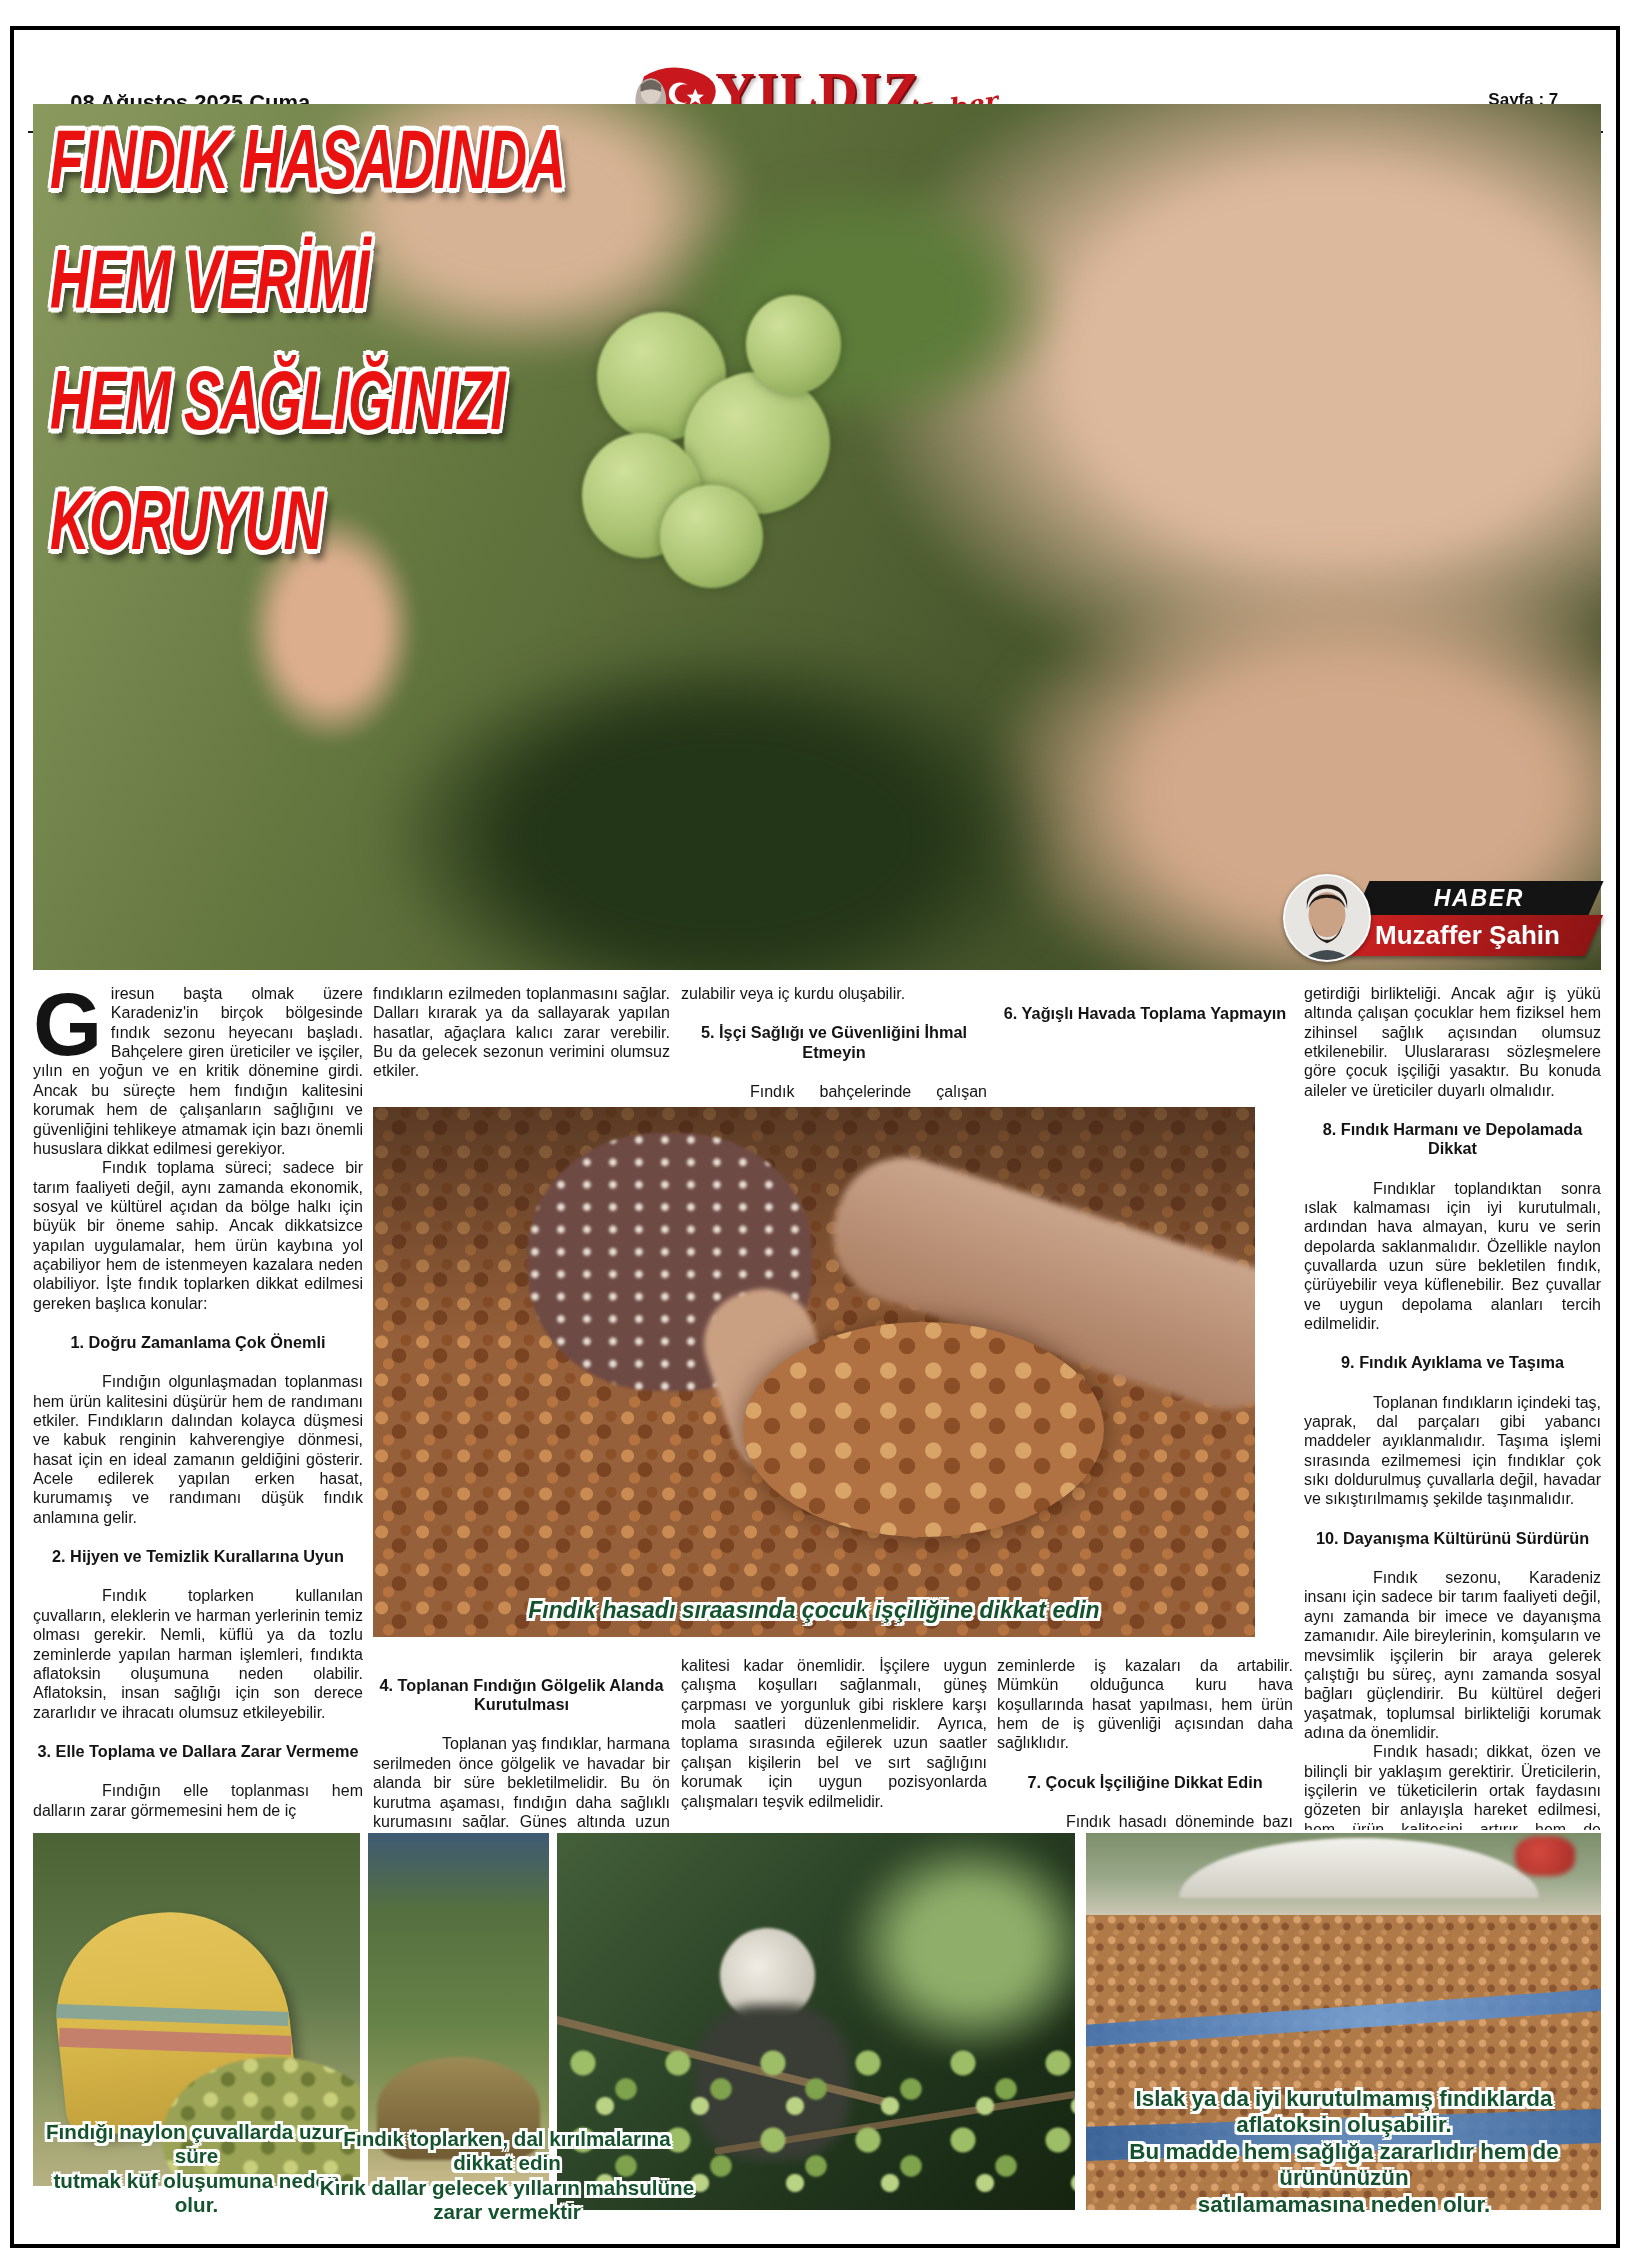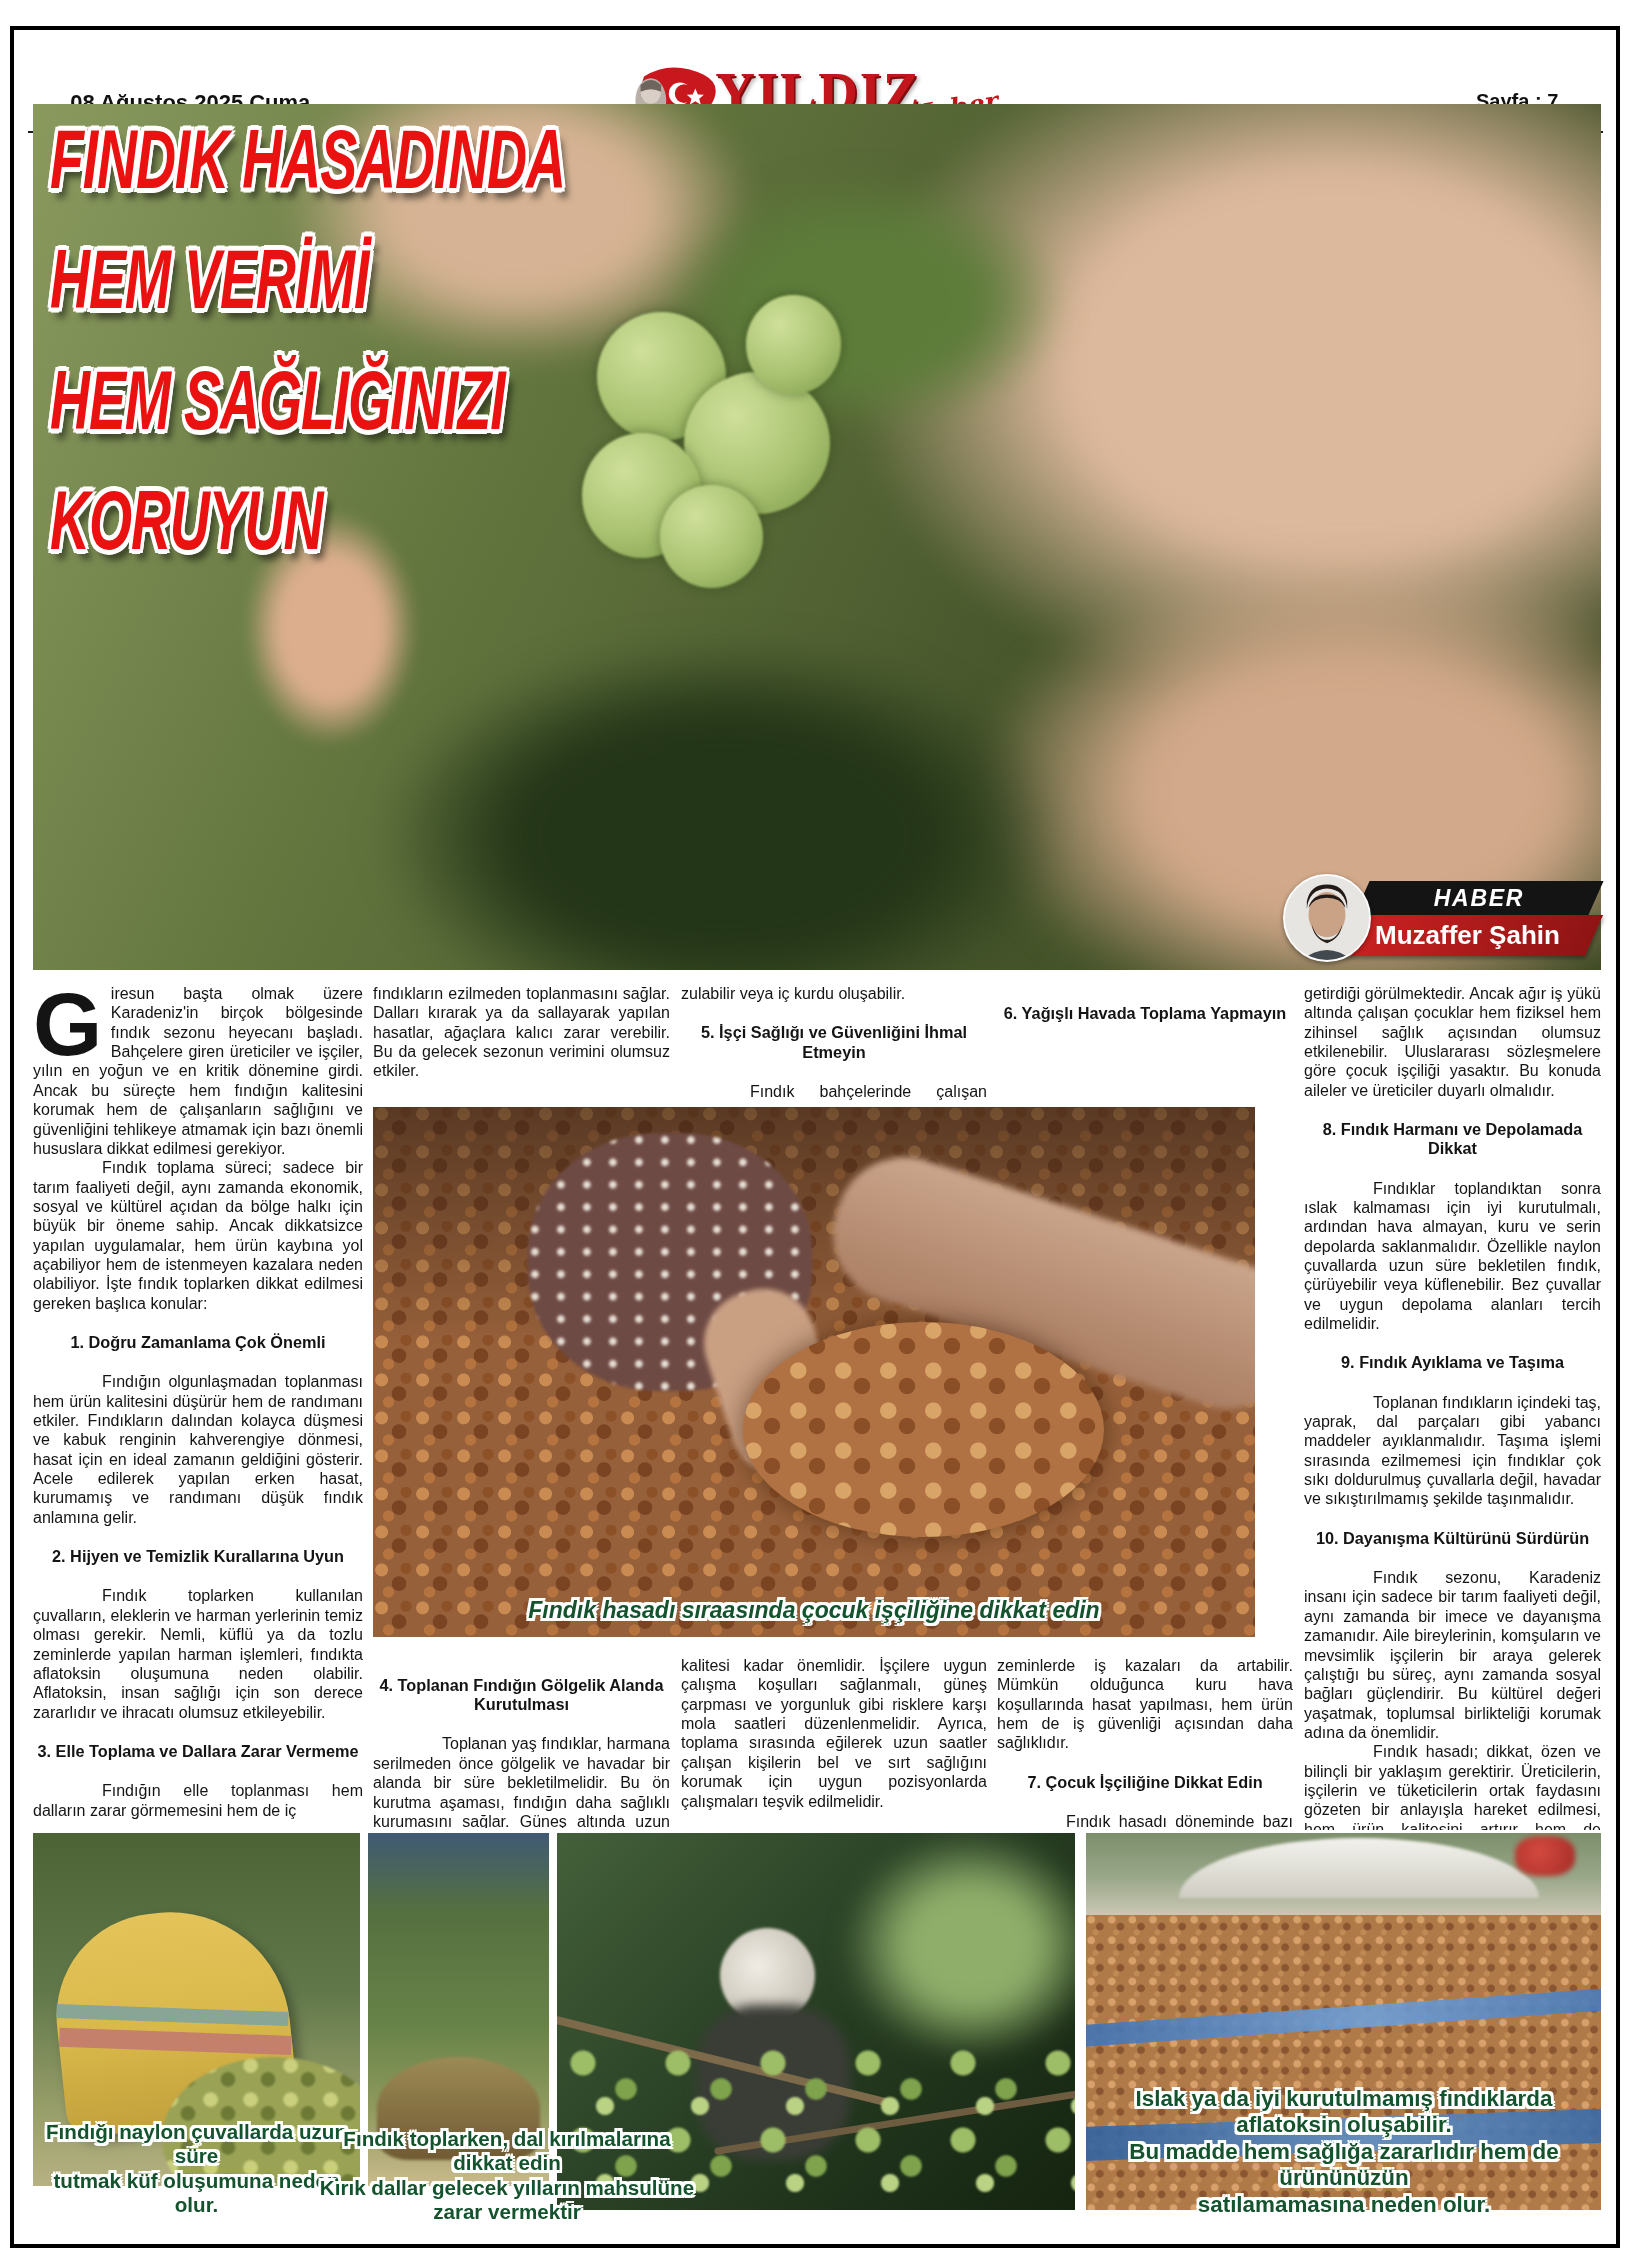--- a/index.html
+++ b/index.html
@@ -2,21 +2,21 @@
 <html style="font-size:13.8px"><head>
 <meta charset="utf-8">
 <title>Yıldız Haber - Sayfa 7</title>
 <style>
   html,body{margin:0;padding:0;background:#fff;}
   body{width:1634px;height:2261px;position:relative;font-family:"Liberation Sans",sans-serif;color:#111;}
   .frame{position:absolute;left:10.3px;top:26px;width:1610px;height:2222px;border:4.3px solid #000;box-sizing:border-box;background:#fff;}
 
   
   .hdr-date{position:absolute;left:56px;top:60px;font-size:22px;font-weight:bold;}
-  .hdr-page{position:absolute;right:58px;top:60px;font-size:20px;font-weight:bold;}
+  .hdr-page{position:absolute;right:58px;top:60px;font-size:17px;font-weight:bold;}
   .masthead{position:absolute;left:0;right:0;top:34px;height:69px;display:flex;align-items:flex-start;justify-content:center;}
   .mh-emblem{width:89px;height:62px;margin-right:-5.2px;margin-top:1.7px;}
   .mh-title{font-family:"Liberation Serif",serif;font-weight:bold;font-size:55px;line-height:55px;color:#c3161c;letter-spacing:1.7px;text-shadow:1.7px 1.7px 0 #7e0d10,3.4px 3.4px 4.3px rgba(0,0,0,.35);}
   .mh-script{font-family:"DejaVu Serif",serif;font-style:italic;font-weight:bold;font-size:26px;color:#c3161c;transform:rotate(-10deg);margin:29px 0 0 -12px;text-shadow:0.9px 0.9px 0 #fff;}
   .mh-tagline{position:absolute;left:0;right:0;top:89px;text-align:center;font-size:8.6px;letter-spacing:1.7px;color:#444;}
   .hdr-rule{position:absolute;left:13.8px;right:13.8px;top:101px;height:1.7px;background:#1a1a1a;}
 
   
   .hero{position:absolute;left:33px;top:104px;width:1568px;height:866px;overflow:hidden;background:linear-gradient(115deg,#8a9a5f 0%,#64773f 30%,#49582d 62%,#36451f 100%);}
   .blob{position:absolute;border-radius:50%;}
@@ -194,21 +194,21 @@
   <p>zulabilir veya iç kurdu oluşabilir.</p>
   <p class="hsec">5. İşçi Sağlığı ve Güvenliğini İhmal Etmeyin</p>
   <p class="ind">Fındık bahçelerinde çalışan işçilerin sağlık ve güvenliği de en az ürün</p>
 </div>
 
 <div class="tx" id="col4t">
   <p class="hsec">6. Yağışlı Havada Toplama Yapmayın</p>
 </div>
 
 <div class="tx" id="col5">
-  <p>getirdiği görülmektedir. Ancak ağır iş yükü altında çalışan çocuklar hem fiziksel hem zihinsel sağlık açısından olumsuz etkilenebilir. Uluslararası sözleşmelere göre çocuk işçiliği yasaktır. Bu konuda aileler ve üreticiler duyarlı olmalıdır.</p>
+  <p>getirdiği birlikteliği. Ancak ağır iş yükü altında çalışan çocuklar hem fiziksel hem zihinsel sağlık açısından olumsuz etkilenebilir. Uluslararası sözleşmelere göre çocuk işçiliği yasaktır. Bu konuda aileler ve üreticiler duyarlı olmalıdır.</p>
   <p class="hsec">8. Fındık Harmanı ve Depolamada Dikkat</p>
   <p class="ind">Fındıklar toplandıktan sonra ıslak kalmaması için iyi kurutulmalı, ardından hava almayan, kuru ve serin depolarda saklanmalıdır. Özellikle naylon çuvallarda uzun süre bekletilen fındık, çürüyebilir veya küflenebilir. Bez çuvallar ve uygun depolama alanları tercih edilmelidir.</p>
   <p class="hsec">9. Fındık Ayıklama ve Taşıma</p>
   <p class="ind">Toplanan fındıkların içindeki taş, yaprak, dal parçaları gibi yabancı maddeler ayıklanmalıdır. Taşıma işlemi sırasında ezilmemesi için fındıklar çok sıkı doldurulmuş çuvallarla değil, havadar ve sıkıştırılmamış şekilde taşınmalıdır.</p>
   <p class="hsec">10. Dayanışma Kültürünü Sürdürün</p>
   <p class="ind">Fındık sezonu, Karadeniz insanı için sadece bir tarım faaliyeti değil, aynı zamanda bir imece ve dayanışma zamanıdır. Aile bireylerinin, komşuların ve mevsimlik işçilerin bir araya gelerek çalıştığı bu süreç, aynı zamanda sosyal bağları güçlendirir. Bu kültürel değeri yaşatmak, toplumsal birlikteliği korumak adına da önemlidir.</p>
   <p class="ind">Fındık hasadı; dikkat, özen ve bilinçli bir yaklaşım gerektirir. Üreticilerin, işçilerin ve tüketicilerin ortak faydasını gözeten bir anlayışla hareket edilmesi, hem ürün kalitesini artırır hem de sürdürülebilir tarımı destekler.</p>
 </div>
 
 <div class="photo nuts" id="photo-main">

